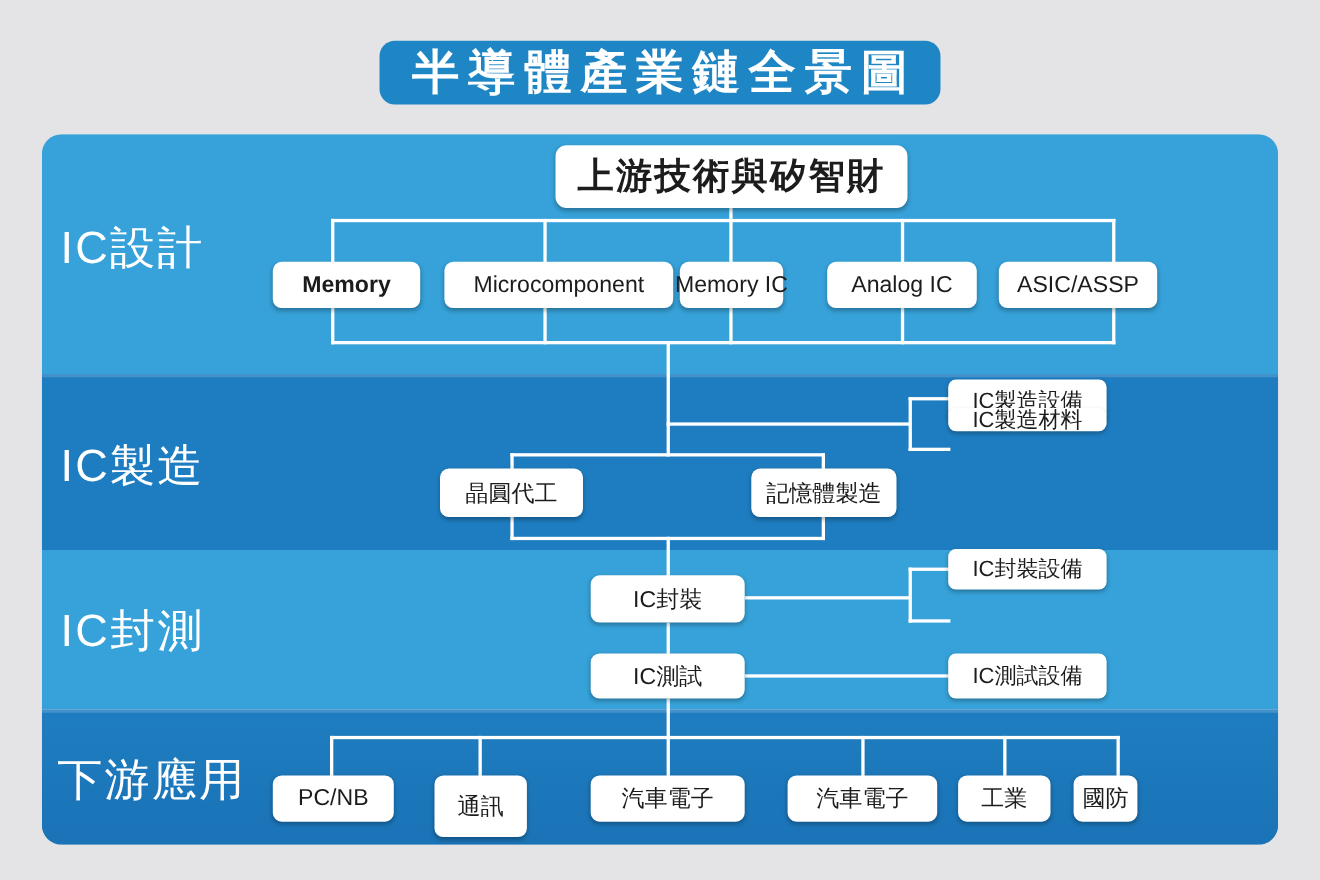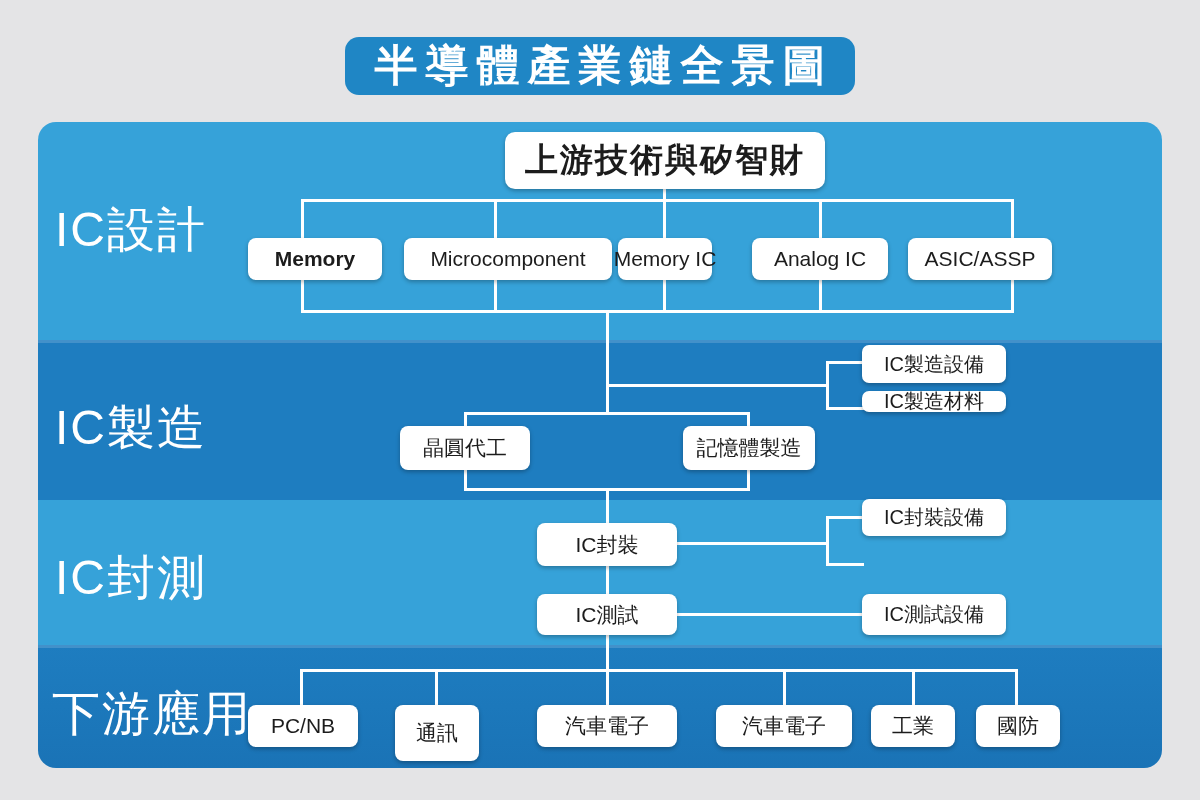--- a/index.html
+++ b/index.html
@@ -29,21 +29,21 @@
   .band.dark  { background: var(--band-dark, #1e7dc0); }
   .band.dark::before {
     content:""; position:absolute; left:0; top:0; right:0; height:3px;
     background: rgba(255,255,255,.16);
   }
   .band.deep { background: linear-gradient(180deg, var(--band-dark, #1e7dc0), var(--band-dark-2, #1a73b6)); }
 
   .band-label {
     position:absolute; z-index:2;
     color: var(--label-text, #ffffff);
-    font-size:48px; font-weight:500; letter-spacing:2px; white-space:nowrap;
+    font-size:41px; font-weight:500; letter-spacing:2px; white-space:nowrap;
   }
 
   .ln { position:absolute; display:block; background: var(--line, #ffffff); z-index:1; }
 
   .node {
     position:absolute; z-index:2;
     background: var(--box-bg, #ffffff);
     color: var(--box-text, #1c1c1c);
     border-radius:8px;
     box-shadow: 0 2px 4px rgba(0,0,0,.28);
@@ -117,29 +117,29 @@
   <i class="ln" style="left:1015px;top:669px;width:3px;height:38px"></i>
 
   <div class="node root" style="left:505px;top:132px;width:320px;height:57px">上游技術與矽智財</div>
   <div class="node bold" style="left:248px;top:238px;width:134px;height:42px">Memory</div>
   <div class="node" style="left:404px;top:238px;width:208px;height:42px">Microcomponent</div>
   <div class="node" style="left:618px;top:238px;width:94px;height:42px">Memory IC</div>
   <div class="node" style="left:752px;top:238px;width:136px;height:42px">Analog IC</div>
   <div class="node" style="left:908px;top:238px;width:144px;height:42px">ASIC/ASSP</div>
 
   <div class="node sm" style="left:862px;top:345px;width:144px;height:38px">IC製造設備</div>
-  <div class="node sm" style="left:862px;top:391px;width:144px;height:21px">IC製造材料</div>
+  <div class="node sm" style="left:862px;top:371px;width:144px;height:21px">IC製造材料</div>
   <div class="node" style="left:400px;top:426px;width:130px;height:44px">晶圓代工</div>
   <div class="node" style="left:683px;top:426px;width:132px;height:44px">記憶體製造</div>
 
   <div class="node" style="left:537px;top:523px;width:140px;height:43px">IC封裝</div>
   <div class="node sm" style="left:862px;top:499px;width:144px;height:37px">IC封裝設備</div>
   <div class="node" style="left:537px;top:594px;width:140px;height:41px">IC測試</div>
   <div class="node sm" style="left:862px;top:594px;width:144px;height:41px">IC測試設備</div>
 
   <div class="node" style="left:248px;top:705px;width:110px;height:42px">PC/NB</div>
   <div class="node" style="left:395px;top:705px;width:84px;height:56px">通訊</div>
   <div class="node" style="left:537px;top:705px;width:140px;height:42px">汽車電子</div>
   <div class="node" style="left:716px;top:705px;width:136px;height:42px">汽車電子</div>
   <div class="node" style="left:871px;top:705px;width:84px;height:42px">工業</div>
-  <div class="node" style="left:976px;top:705px;width:84px;height:42px">國防</div>
+  <div class="node" style="left:976px;top:705px;width:58px;height:42px">國防</div>
 
 </div>
 
 </body></html>

